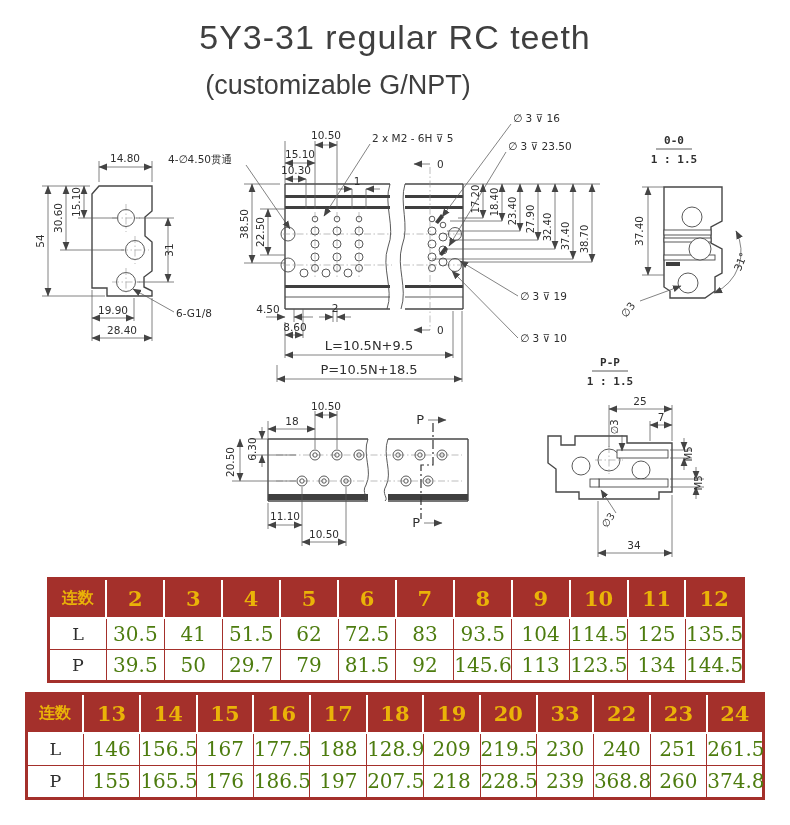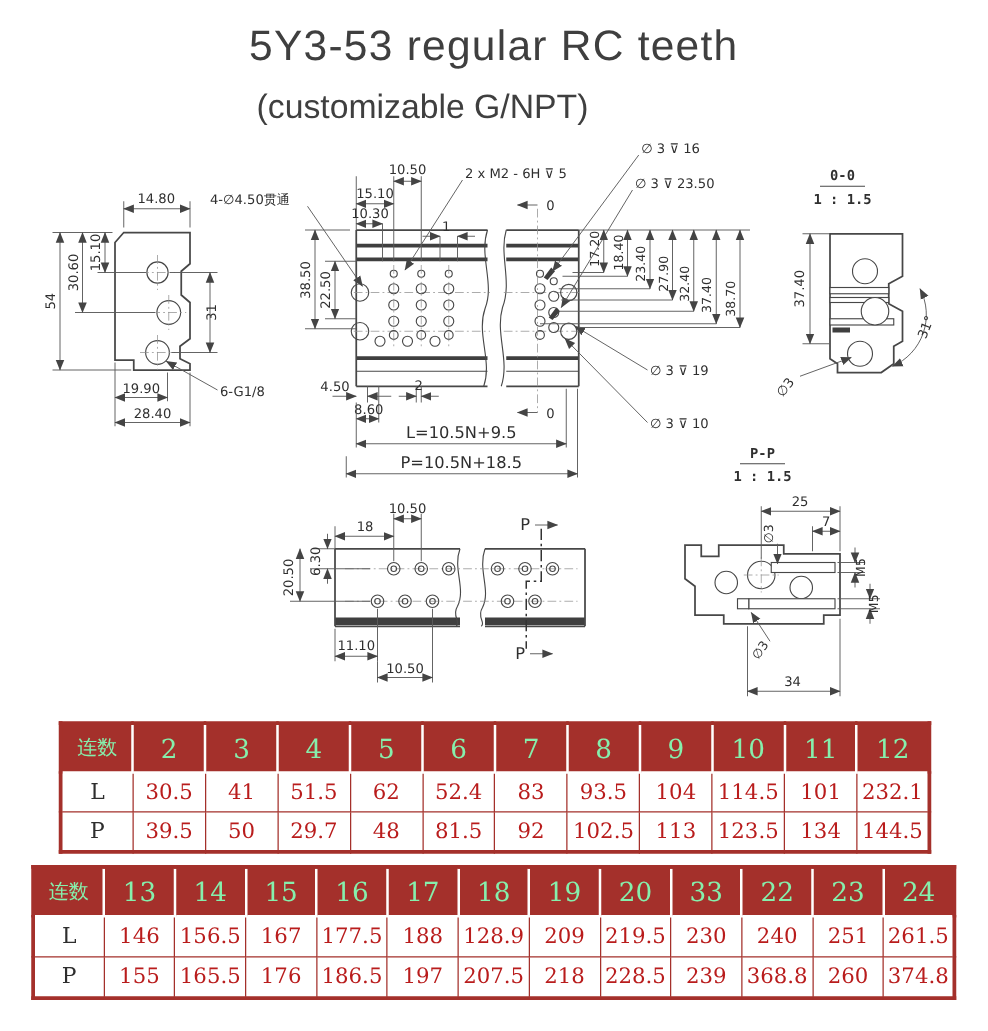--- a/index.html
+++ b/index.html
@@ -19,31 +19,31 @@
   .dim{stroke:#5a5a5a;stroke-width:0.75;fill:none;}
   .cl{stroke:#909090;stroke-width:0.6;fill:none;stroke-dasharray:7 2.5 1.5 2.5;}
   .sec{stroke:#333;stroke-width:1.2;fill:none;stroke-dasharray:9 3 2 3;}
   .bd{fill:#3f3f3f;stroke:none;}
   .wh{fill:#fff;stroke:var(--line);stroke-width:0.9;}
   .tbl{position:absolute;}
   .t1{left:47px;top:577px;width:698px;height:106px;}
   .t2{left:25px;top:692px;width:740px;height:108px;}
   .tbl table{width:100%;height:100%;border-collapse:collapse;table-layout:fixed;
        border:3px solid var(--red);background:#fff;}
-  .tbl th.h{background:var(--red);color:#86efac;border:2px solid #fff;
-       font-family:"DejaVu Serif","Liberation Serif",serif;font-weight:normal;font-size:21px;height:37px;padding:0;}
+  .tbl th.h{background:var(--red);color:#eab308;border:2px solid #fff;
+       font-family:"DejaVu Serif","Liberation Serif",serif;font-weight:bold;font-size:21px;height:37px;padding:0;}
   .tbl th.h.cn{font-size:16px;}
   .tbl td{border:1.5px solid var(--red);text-align:center;vertical-align:middle;
-       font-family:"DejaVu Serif","Liberation Serif",serif;font-size:17px;color:#b91c1c;height:30px;padding:0;}
+       font-family:"DejaVu Serif","Liberation Serif",serif;font-size:20px;color:#4d7c0f;height:30px;padding:0;}
   .tbl td.rl{font-size:17.5px;color:#2e2e2e;}
 </style>
 </head>
 <body>
 
-<div class="page-title">5Y3-53 regular RC teeth</div>
+<div class="page-title">5Y3-31 regular RC teeth</div>
 <div class="page-subtitle">(customizable G/NPT)</div>
 
 <svg style="position:absolute;left:0;top:105px;" width="790" height="462" viewBox="0 0 790 462">
   <defs>
     <marker id="ar" viewBox="0 0 10 10" refX="9" refY="5" markerWidth="9" markerHeight="9" orient="auto-start-reverse" markerUnits="userSpaceOnUse">
       <path d="M0,1.2 L9.5,5 L0,8.8 z" fill="#444"></path>
     </marker>
     <pattern id="hp" patternUnits="userSpaceOnUse" width="7" height="7" patternTransform="rotate(45)">
       <line x1="0" y1="0" x2="0" y2="7" stroke="#8a8a8a" stroke-width="0.9"></line>
     </pattern>
@@ -400,37 +400,37 @@
           <th class="h">12</th>
         </tr>
       </thead>
       <tbody>
         <tr>
           <td class="rl">L</td>
           <td>30.5</td>
           <td>41</td>
           <td>51.5</td>
           <td>62</td>
-          <td>52.4</td>
+          <td>72.5</td>
           <td>83</td>
           <td>93.5</td>
           <td>104</td>
           <td>114.5</td>
-          <td>101</td>
-          <td>232.1</td>
+          <td>125</td>
+          <td>135.5</td>
         </tr>
         <tr>
           <td class="rl">P</td>
           <td>39.5</td>
           <td>50</td>
           <td>29.7</td>
-          <td>48</td>
+          <td>79</td>
           <td>81.5</td>
           <td>92</td>
-          <td>102.5</td>
+          <td>145.6</td>
           <td>113</td>
           <td>123.5</td>
           <td>134</td>
           <td>144.5</td>
         </tr>
       </tbody>
     </table>
   </div>
 <div class="tbl t2">
     <table>

